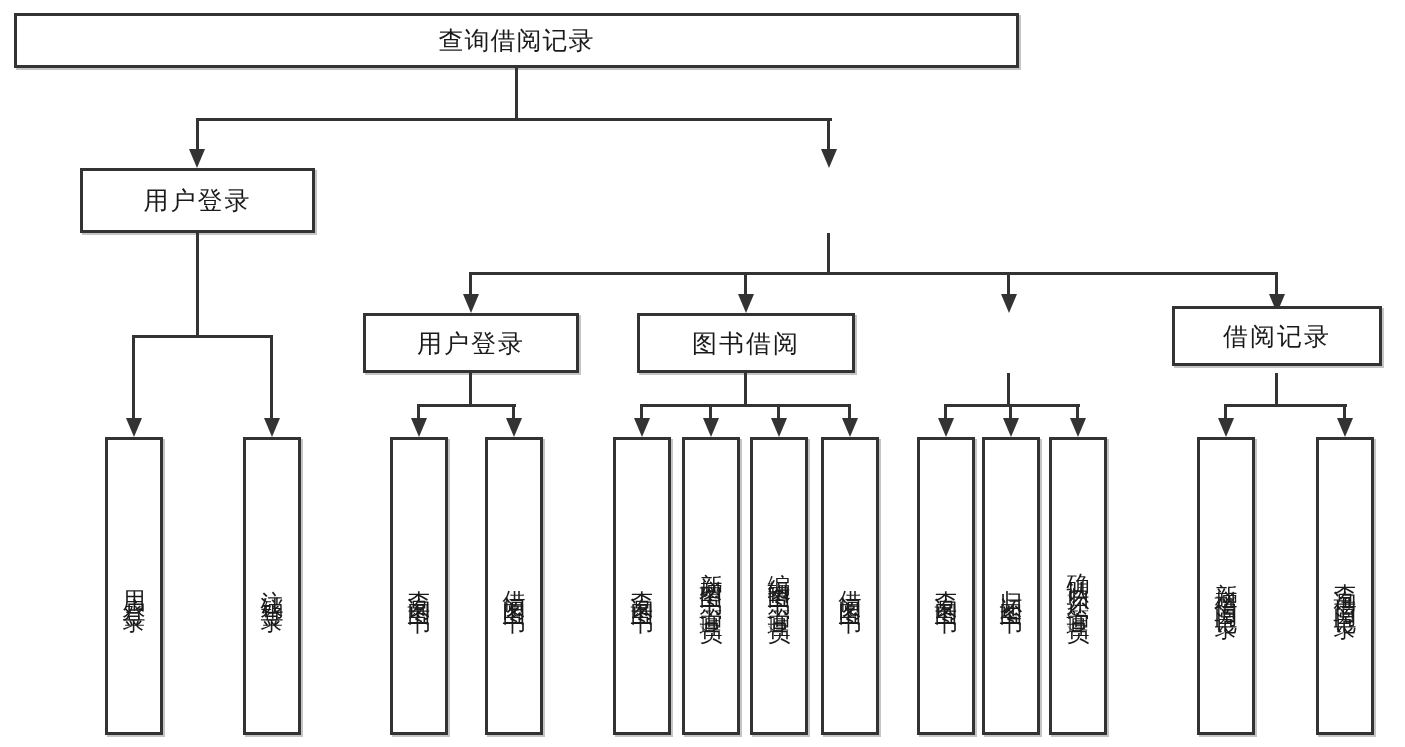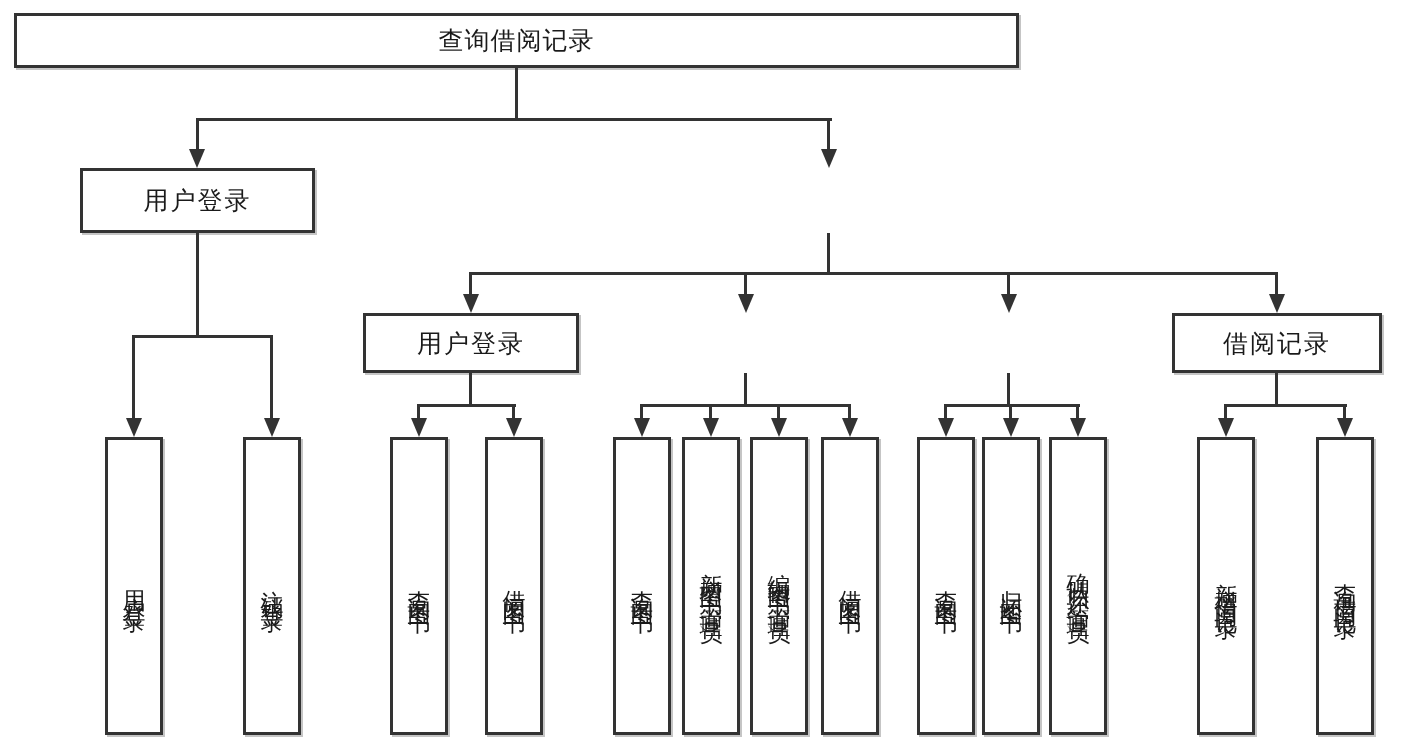--- a/index.html
+++ b/index.html
@@ -106,21 +106,24 @@
   <div class="vl" style="left:744px;top:272px;height:22px"></div>
   <div class="arrow" style="left:738px;top:294px"></div>
   <div class="vl" style="left:1007px;top:272px;height:22px"></div>
   <div class="arrow" style="left:1001px;top:294px"></div>
   <div class="vl" style="left:1275px;top:272px;height:22px"></div>
   <div class="arrow" style="left:1269px;top:294px"></div>
 
   <div class="box" style="left:363px;top:313px;width:216px;height:60px">
     <span class="hlabel">用户登录</span>
   </div>
-  <div class="box" style="left:1172px;top:313px;width:210px;height:60px">
+  <div class="box" style="left:637px;top:313px;width:218px;height:60px">
+    <span class="hlabel">图书借阅</span>
+  </div>
+  <div class="box" style="left:1172px;top:306px;width:210px;height:60px">
     <span class="hlabel">借阅记录</span>
   </div>
 
   <div class="vl" style="left:469px;top:373px;height:34px"></div>
   <div class="hl" style="left:417px;top:404px;width:99px"></div>
   <div class="vl" style="left:417px;top:404px;height:14px"></div>
   <div class="arrow" style="left:411px;top:418px"></div>
   <div class="vl" style="left:512px;top:404px;height:14px"></div>
   <div class="arrow" style="left:506px;top:418px"></div>
 

